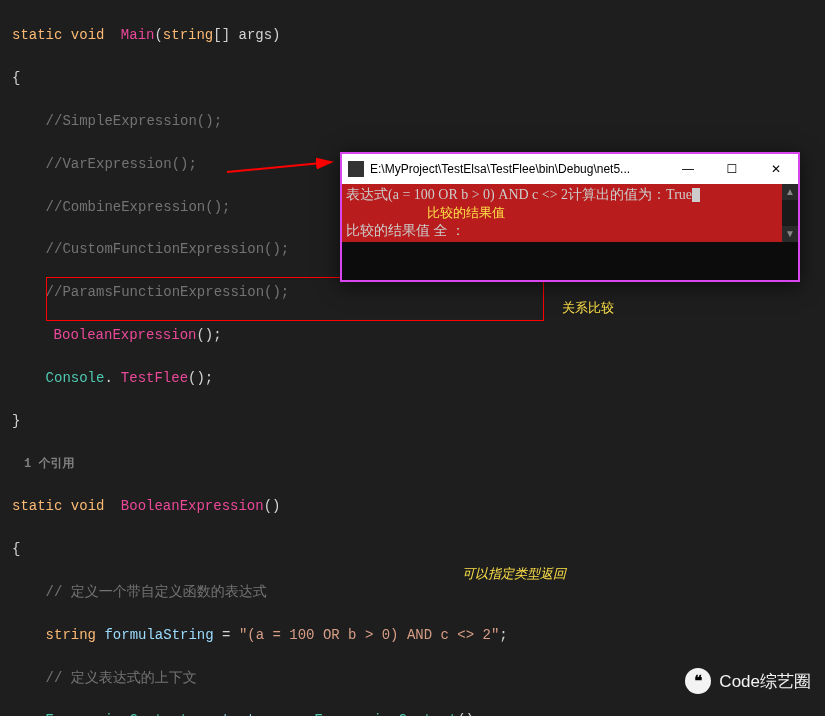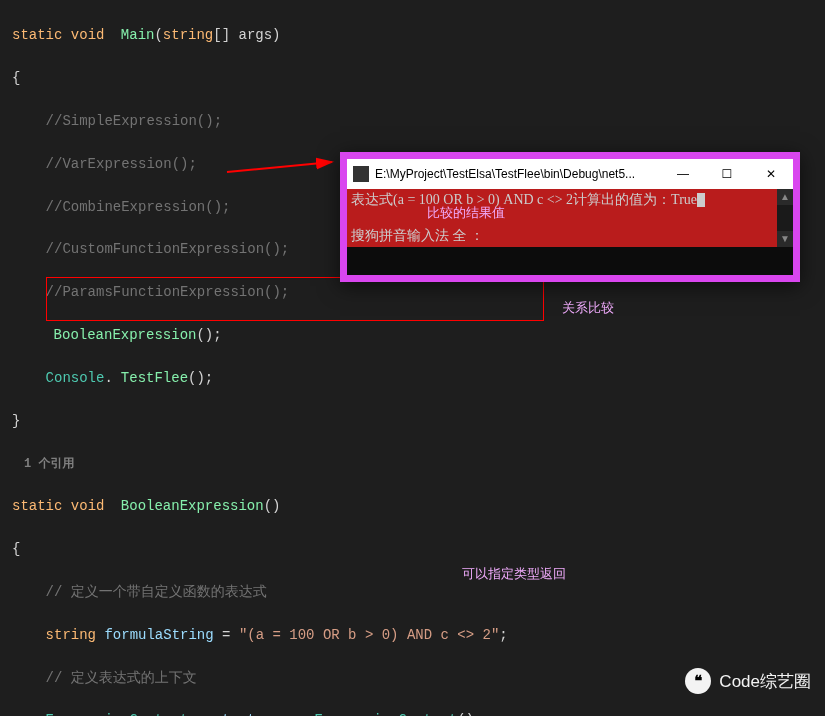--- a/index.html
+++ b/index.html
@@ -16,47 +16,47 @@
 .code-area {
   padding: 4px 0 4px 12px;
   line-height: 21.4px;
   white-space: pre;
 }
 .k { color: #fdba74; }
 .t { color: #4ec9b0; }
 .c { color: #737373; }
 .s { color: #d69d85; }
 .v { color: #9cdcfe; }
-.fn { color: #86efac; padding-left: 8px; }
+.fn { color: #ec4899; padding-left: 8px; }
 .p { color: #d4d4d4; }
 .line { position: relative; }
 .ref { color: #808080; font-size: 12px; padding-left: 12px; font-weight: bold; }
 .red-box {
   position: absolute;
   border: 1.5px solid #ff0000;
   pointer-events: none;
 }
 .red-text {
   position: absolute;
-  color: #f0abfc;
+  color: #fde047;
   font-size: 13px;
   font-family: 'Microsoft YaHei', sans-serif;
 }
 .arrow {
   position: absolute;
   pointer-events: none;
 }
 .console-window {
   position: absolute;
   top: 152px;
   left: 340px;
   width: 460px;
   height: 130px;
   background: #0c0c0c;
-  border: 7px solid #d946ef;
+  border: 2px solid #d946ef;
   box-shadow: 0 4px 20px rgba(0,0,0,0.6);
 }
 .console-title {
   height: 30px;
   background: #fff;
   color: #000;
   display: flex;
   align-items: center;
   font-family: 'Segoe UI', sans-serif;
   font-size: 12px;
@@ -183,29 +183,29 @@
     <div class="title-text">E:\MyProject\TestElsa\TestFlee\bin\Debug\net5...</div>
     <div class="btns">
       <div class="btn">—</div>
       <div class="btn">☐</div>
       <div class="btn">✕</div>
     </div>
   </div>
   <div class="console-body">
 <div><span>表达式(a = 100 OR b &gt; 0) AND c &lt;&gt; 2计算出的值为：True</span><span class="cursor"></span></div>
 <div style="height:18px"></div>
-<div>搜狗拼音输入法 全 ：</div>
+<div>比较的结果值 全 ：</div>
     <div class="scrollbar" style="display:flex;flex-direction:column;">
       <div class="up">▲</div>
       <div class="track" style="flex:1"></div>
       <div class="down">▼</div>
     </div>
   </div>
 </div>
 
 <div class="red-text" style="top:204px;left:427px;font-size:13px;">比较的结果值</div>
 
-<div class="red-text" style="top:565px;left:462px;font-size:13px;">可以指定类型返回</div>
+<div class="red-text" style="top:565px;left:462px;font-size:13px;font-style:italic;">可以指定类型返回</div>
 
 <div class="watermark">
   <div class="w-icon">❝</div>
   <span>Code综艺圈</span>
 </div>
 
 </body></html>

